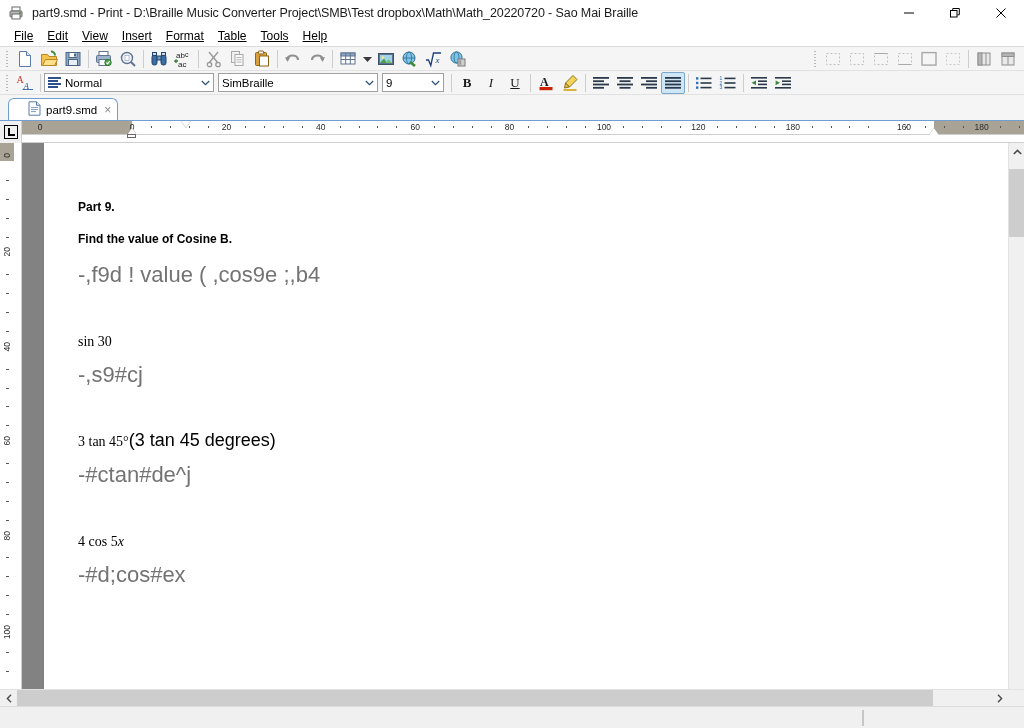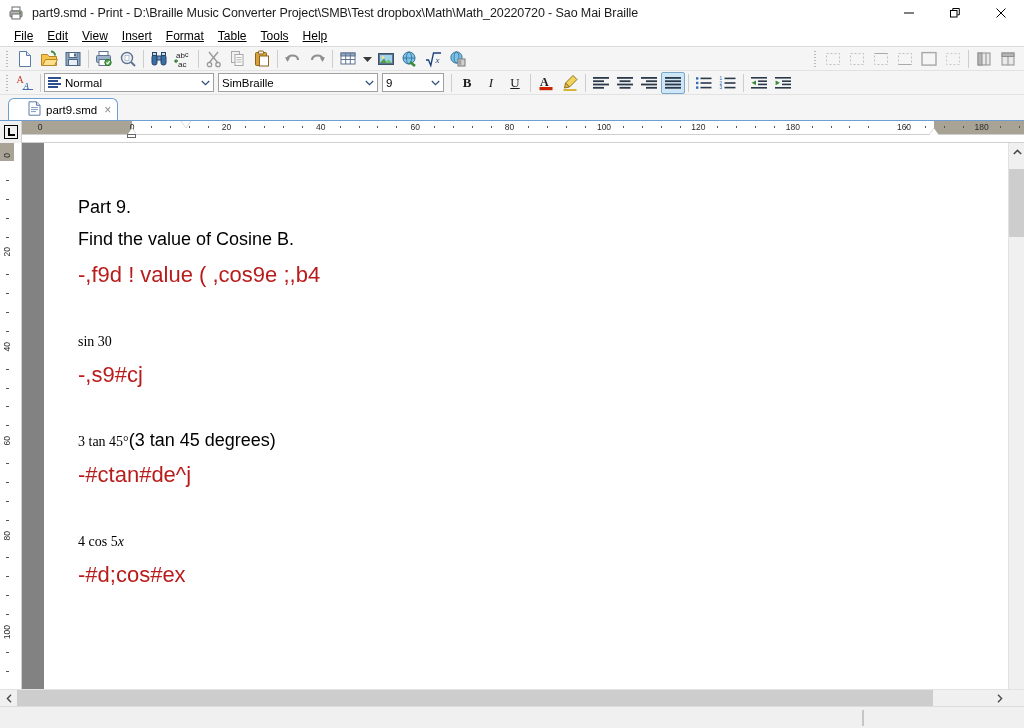--- a/index.html
+++ b/index.html
@@ -285,28 +285,29 @@
   }
   #vscroll .thumb {
     position: absolute; left: 0; width: 16px;
     background: #cdcdcd;
   }
 
   
   .doc-body { padding: 48px 0 0 34px; }
   .blk { margin-bottom: 0; }
   .plain {
-    font-size: 18px;
+    font-size: 12px;
     color: #000;
     line-height: 32px;
     white-space: pre;
+    font-weight: bold;
   }
   .braille {
     font-size: 22px;
-    color: #b91c1c;
+    color: #737373;
     line-height: 40px;
     white-space: pre;
     letter-spacing: 0px;
   }
   .math {
     font-family: "Liberation Serif", serif;
     font-size: 14px;
     color: #000;
     line-height: 26px;
     white-space: pre;

